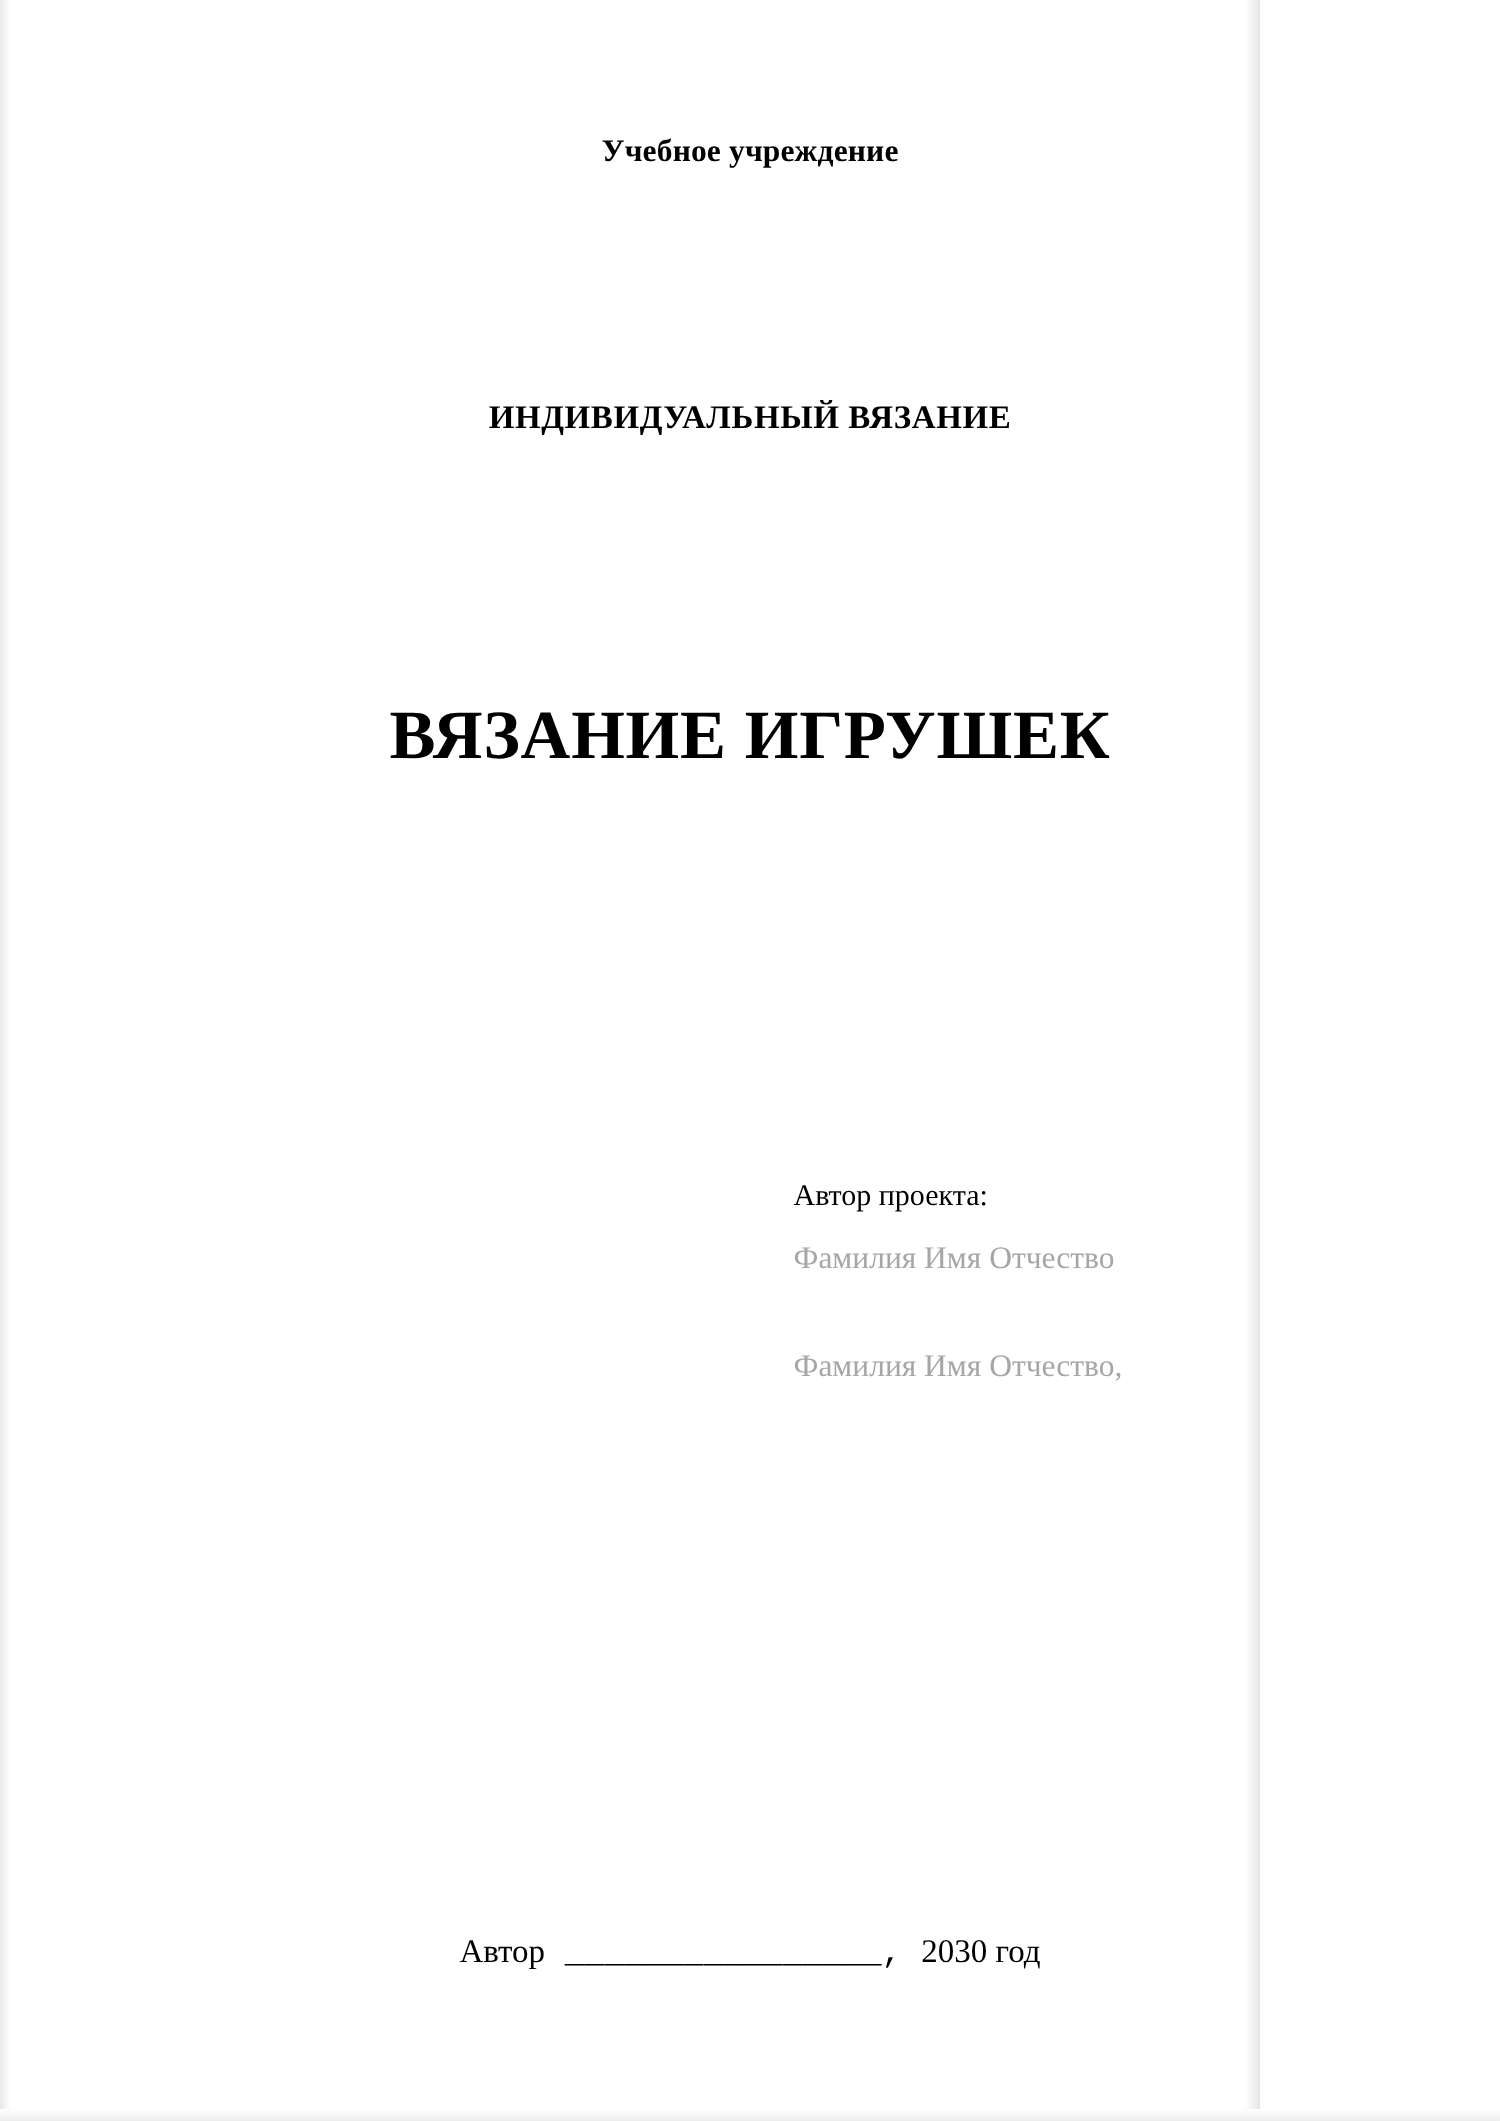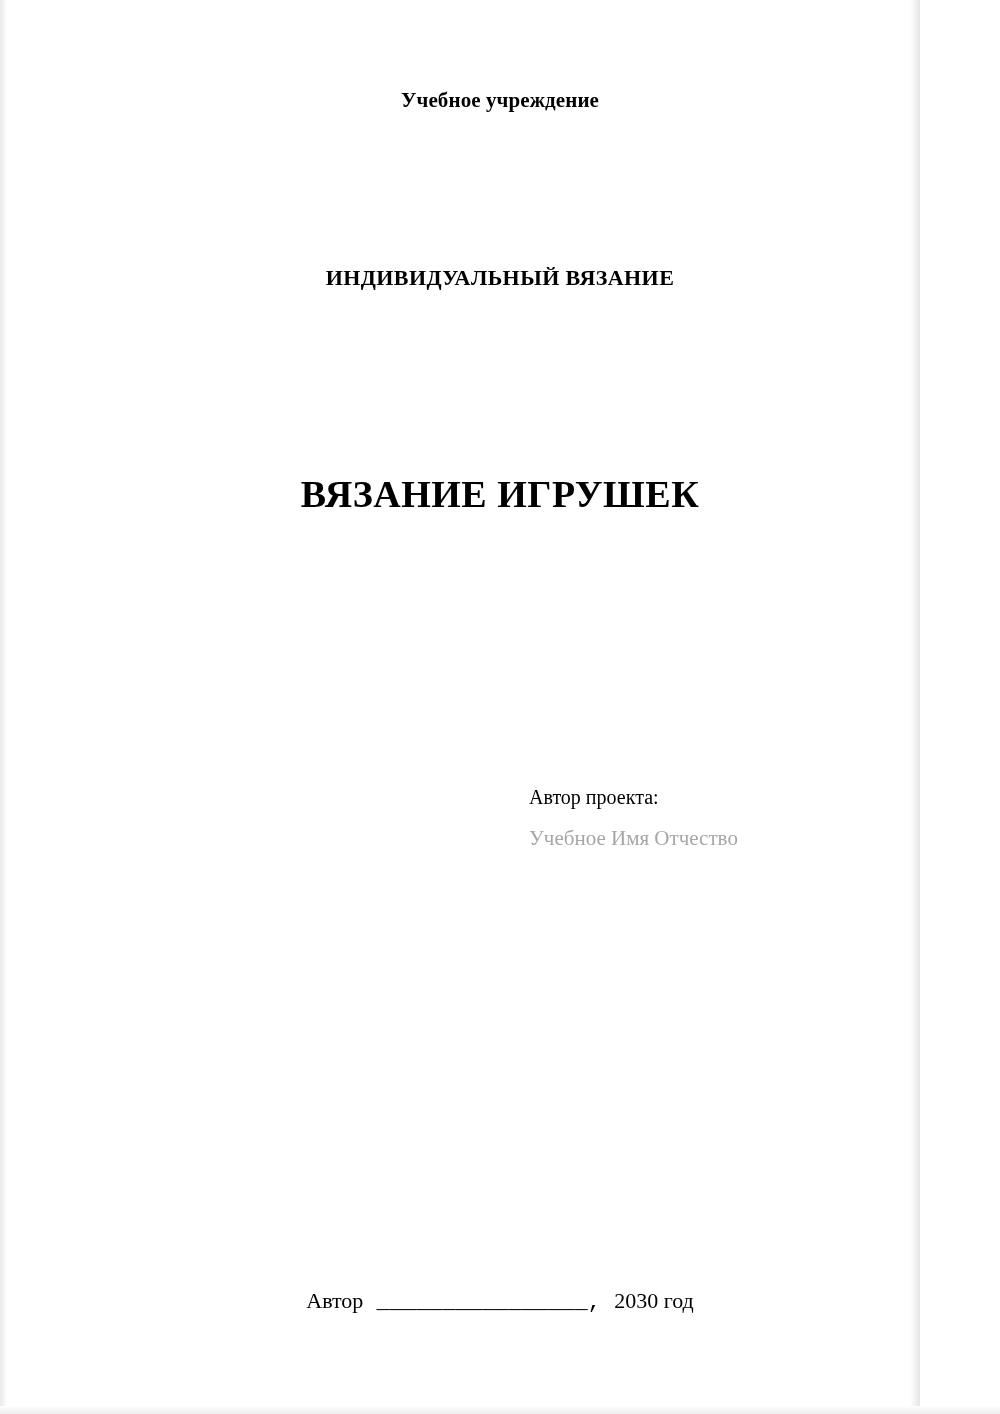--- a/index.html
+++ b/index.html
@@ -13,21 +13,21 @@
     font-family: "Liberation Serif", serif;
     color: #000000;
     position: relative;
     overflow: hidden;
   }
 
   .page {
     position: absolute;
     left: 0;
     top: 0;
-    width: 920px;
+    width: 840px;
     height: 1414px;
     background: #ffffff;
   }
 
   
   .page-edge-left {
     position: absolute;
     left: 0; top: 0;
     width: 7px; height: 1414px;
     background: linear-gradient(to right, #e9e9e9, #ffffff);
@@ -63,24 +63,24 @@
     width: 1000px;
     text-align: center;
     font-size: 22px;
     font-weight: bold;
     letter-spacing: 0.4px;
   }
 
   .project-title {
     position: absolute;
     left: 0;
-    top: 447px;
+    top: 432px;
     width: 1000px;
     text-align: center;
-    font-size: 38px;
+    font-size: 46px;
     font-weight: bold;
     letter-spacing: 0.5px;
   }
 
   .signature-block {
     position: absolute;
     left: 529px;
     top: 787px;
     width: 420px;
     font-size: 21px;
@@ -130,24 +130,25 @@
   <div class="institution">Учебное учреждение</div>
 
   <div class="project-kind">ИНДИВИДУАЛЬНЫЙ ВЯЗАНИЕ</div>
 
   <h1 class="project-title">ВЯЗАНИЕ ИГРУШЕК</h1>
 
   <div class="signature-block">
 
     <div class="sig-group">
       <div class="sig-label">Автор проекта:</div>
-      <div class="sig-value">Учебное Имя Отчество</div>
+      <div class="sig-value">Фамилия Имя Отчество</div>
     </div>
 
     <div class="sig-group">
+      <div class="sig-value">Фамилия Имя Отчество,</div>
     </div>
 
   </div>
 
   <div class="footer-place">
     <span>Автор</span><span class="fill-line"> ________________, </span><span>2030 год</span>
   </div>
 
 </div>
 

